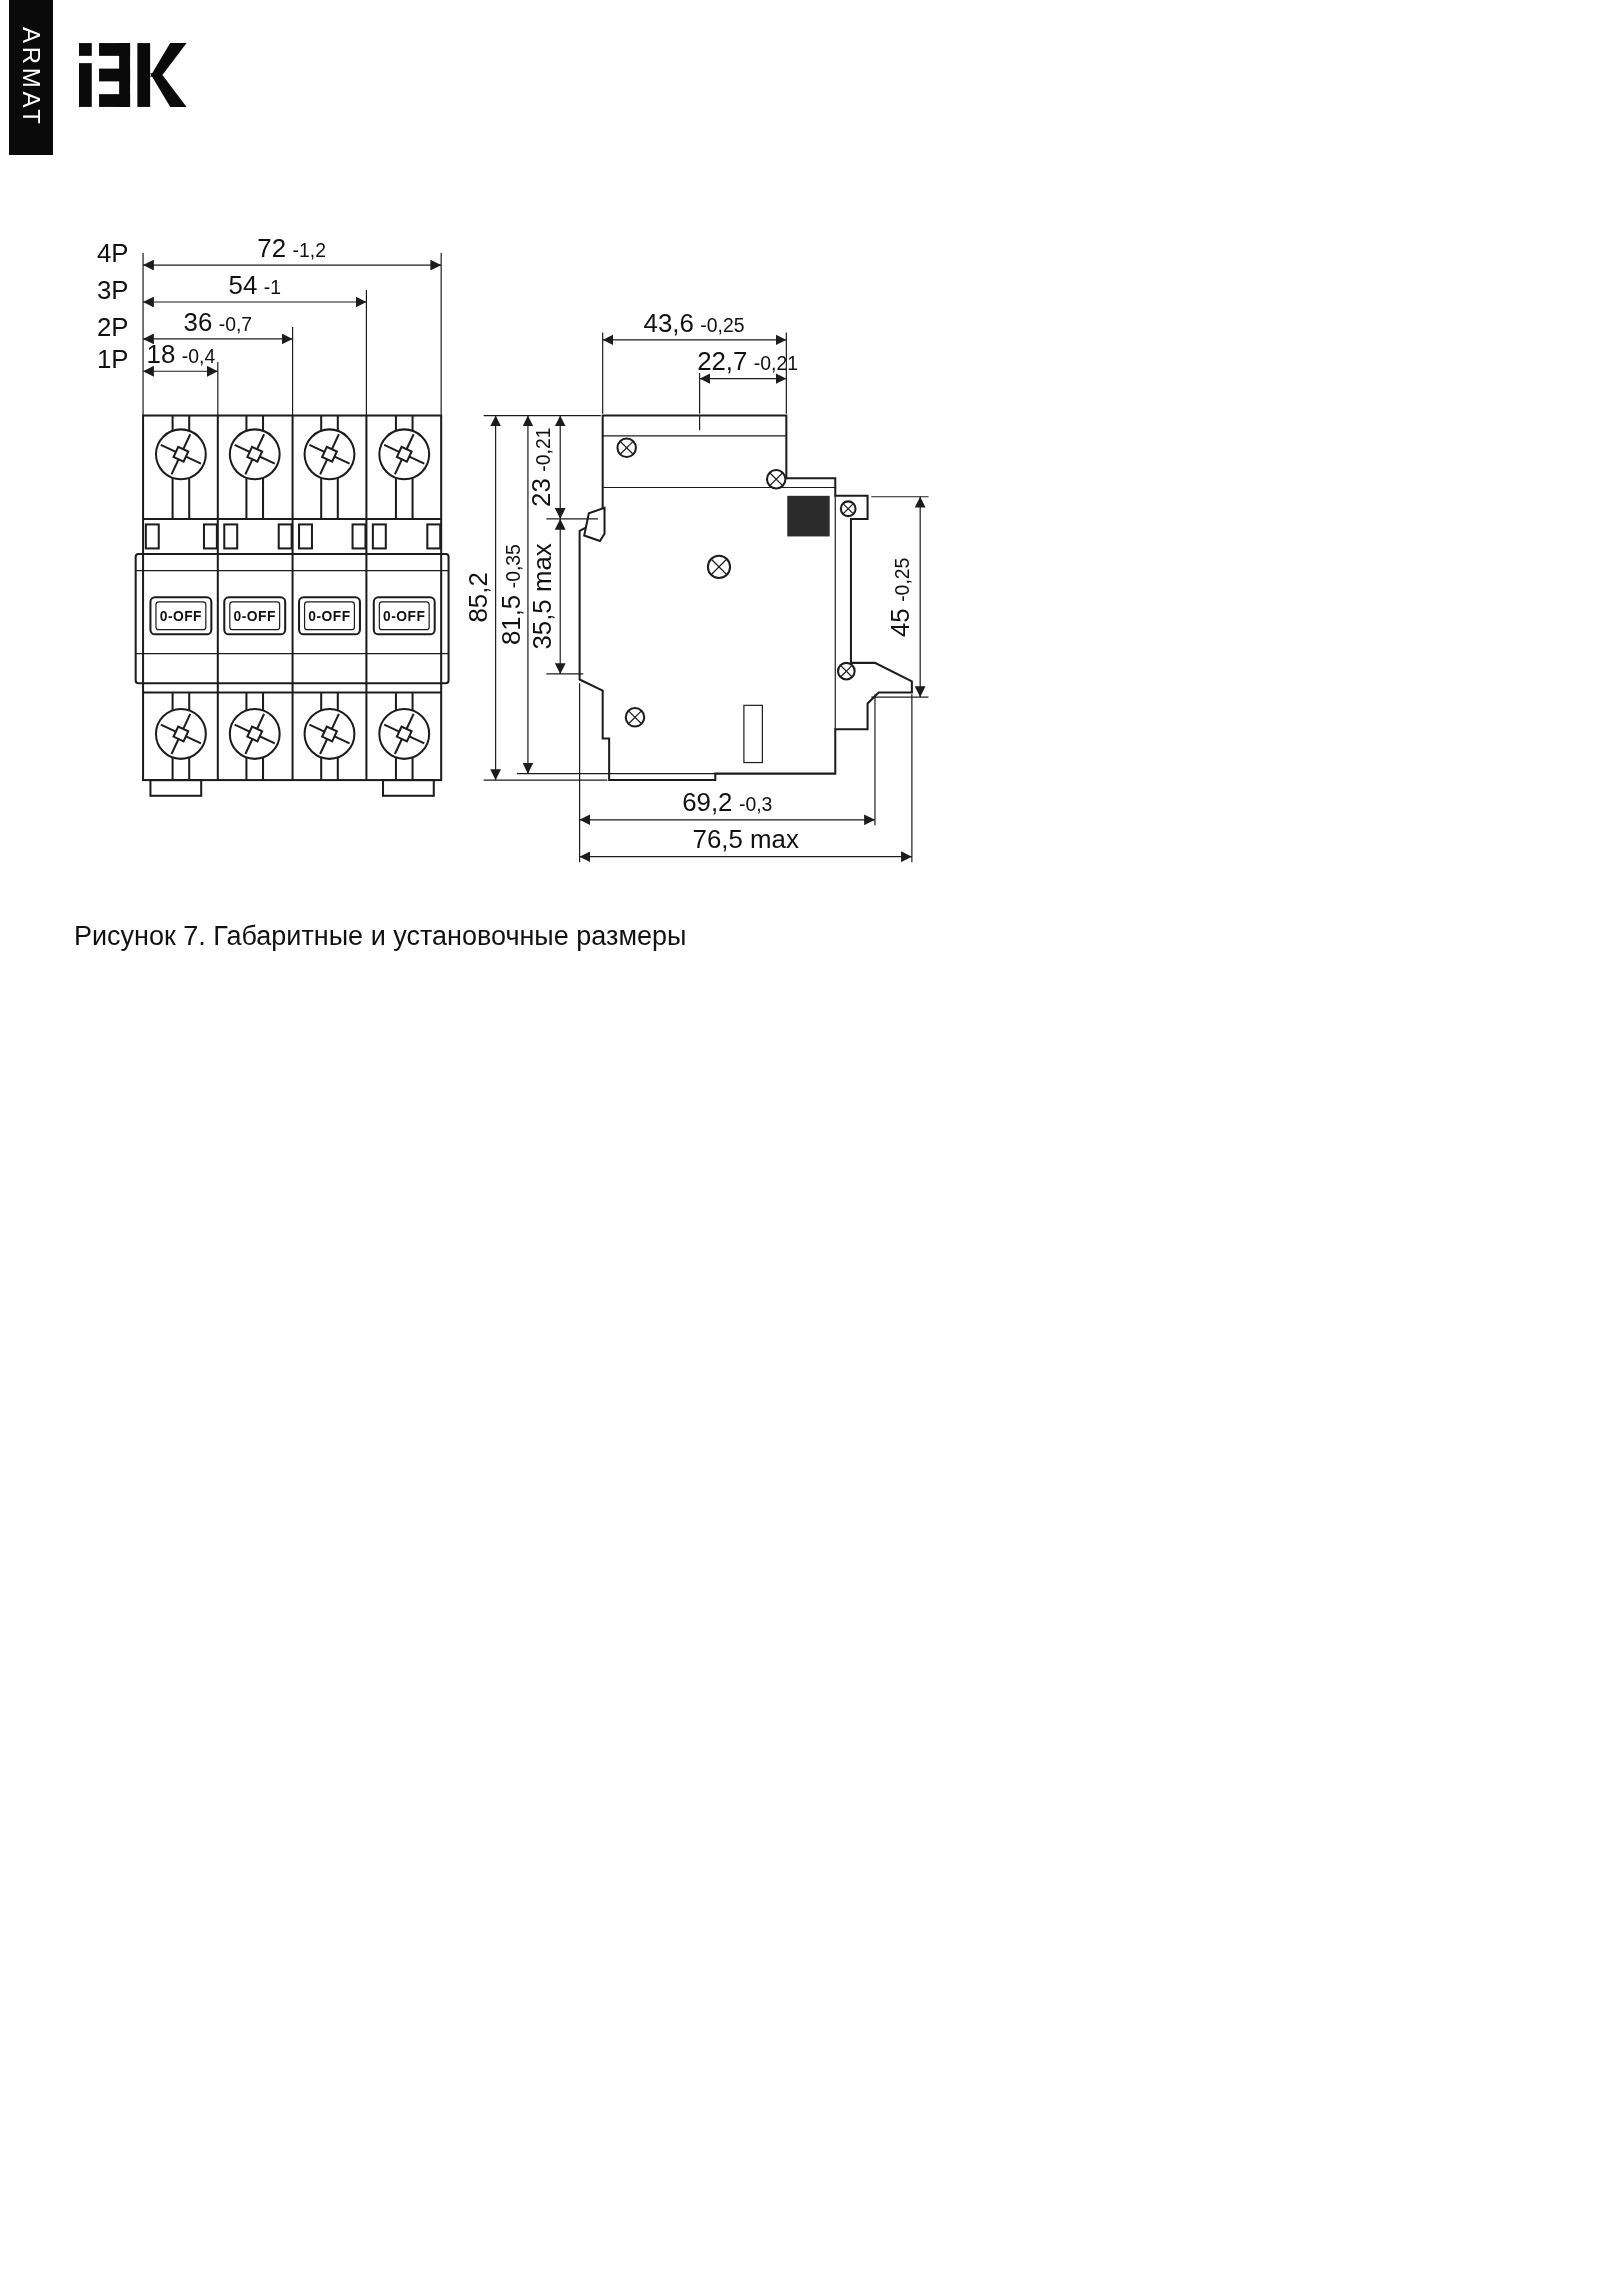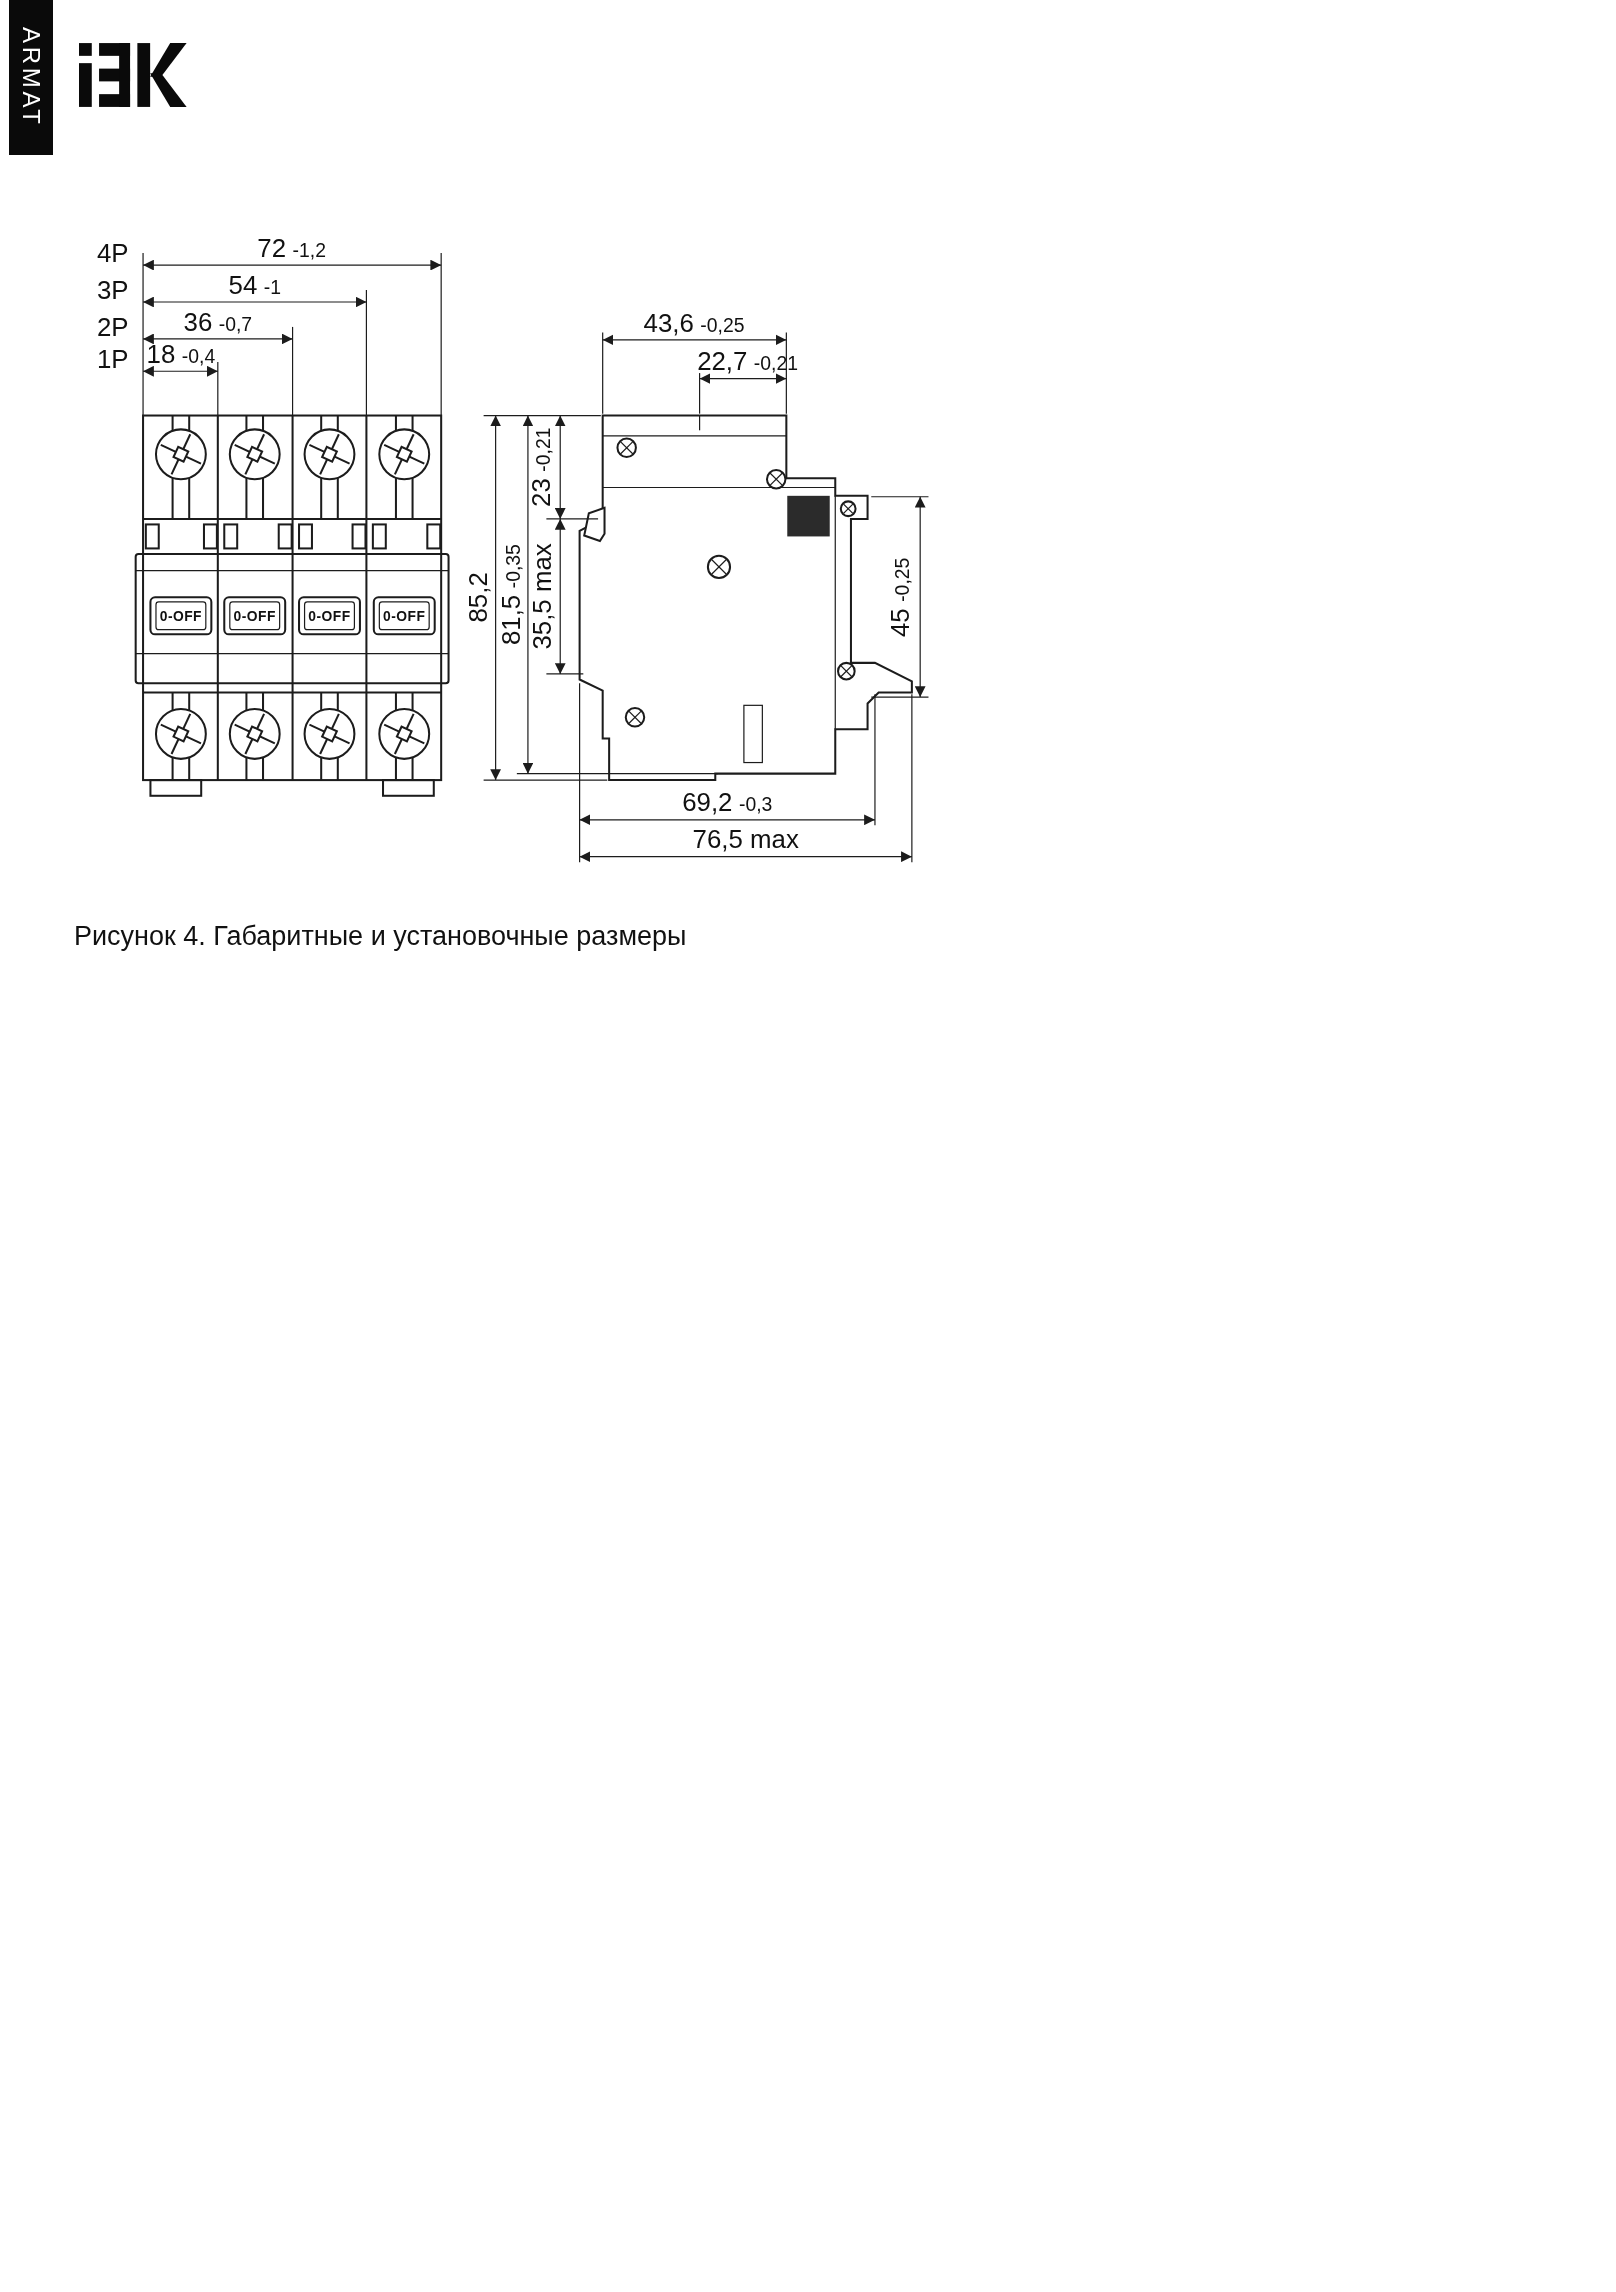--- a/index.html
+++ b/index.html
@@ -264,16 +264,16 @@
       <text class="dim" x="597" y="646" text-anchor="middle" transform="rotate(-90 597 646)"><tspan>35,5 max</tspan><tspan class="tol" dx="7"></tspan></text>
       <text class="dim" x="563" y="644" text-anchor="middle" transform="rotate(-90 563 644)"><tspan>81,5</tspan><tspan class="tol" dx="7">-0,35</tspan></text>
       <text class="dim" x="528" y="647" text-anchor="middle" transform="rotate(-90 528 647)"><tspan>85,2</tspan><tspan class="tol" dx="7"></tspan></text>
       <text class="dim" x="985" y="647" text-anchor="middle" transform="rotate(-90 985 647)"><tspan>45</tspan><tspan class="tol" dx="7">-0,25</tspan></text>
 
       <text class="dim" x="788" y="879" text-anchor="middle"><tspan>69,2</tspan><tspan class="tol" dx="7">-0,3</tspan></text>
       <text class="dim" x="808" y="919" text-anchor="middle"><tspan>76,5 max</tspan><tspan class="tol" dx="7"></tspan></text>
     </g>
   </svg>
 
-  <div class="caption">Рисунок 4. Габаритные и установочные размеры</div>
+  <div class="caption">Рисунок 7. Габаритные и установочные размеры</div>
 
 </div>
 
 
 </body></html>

